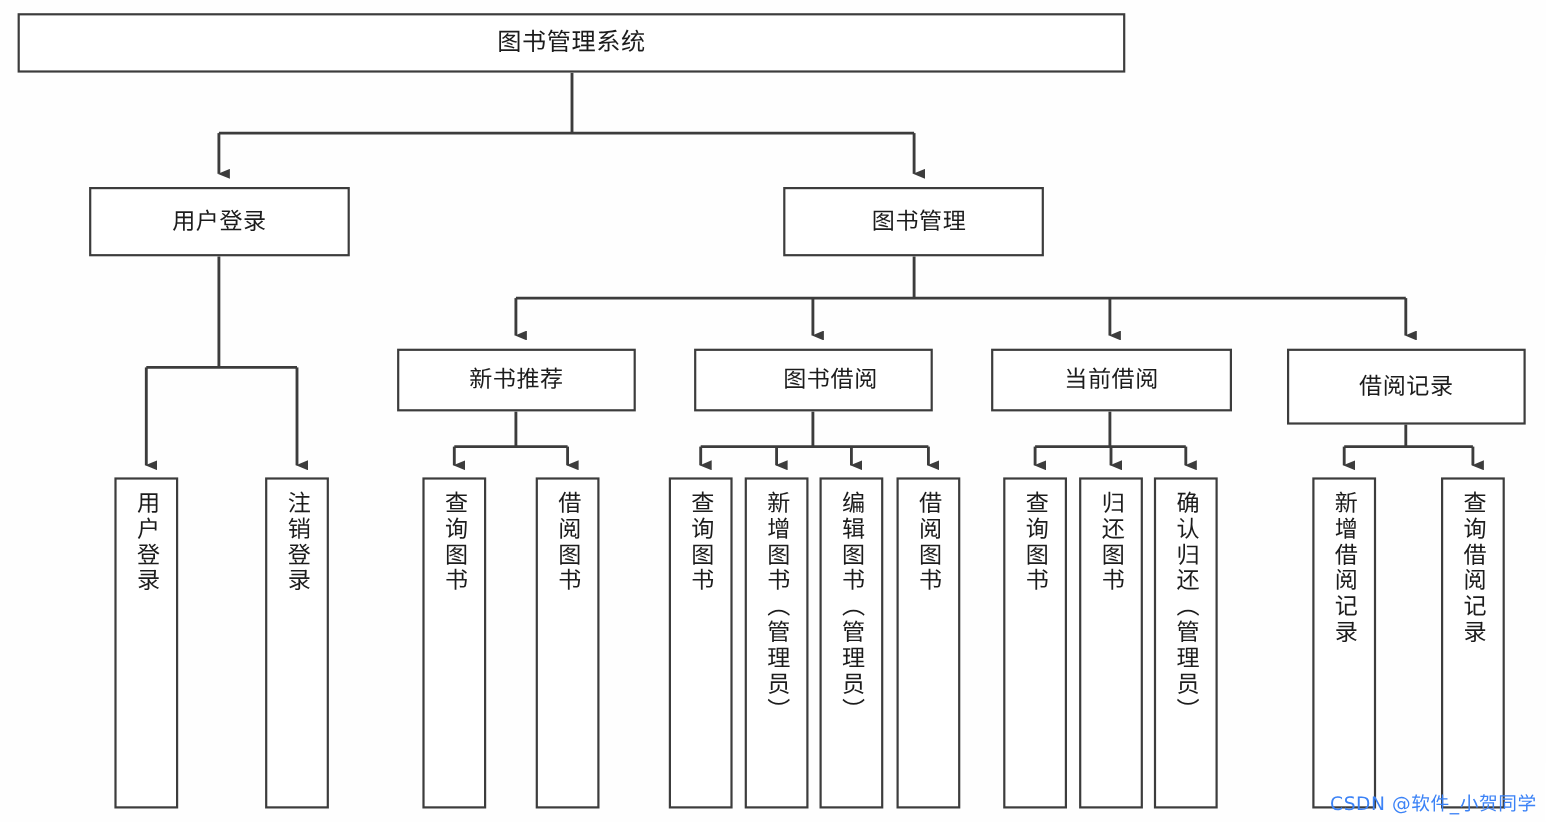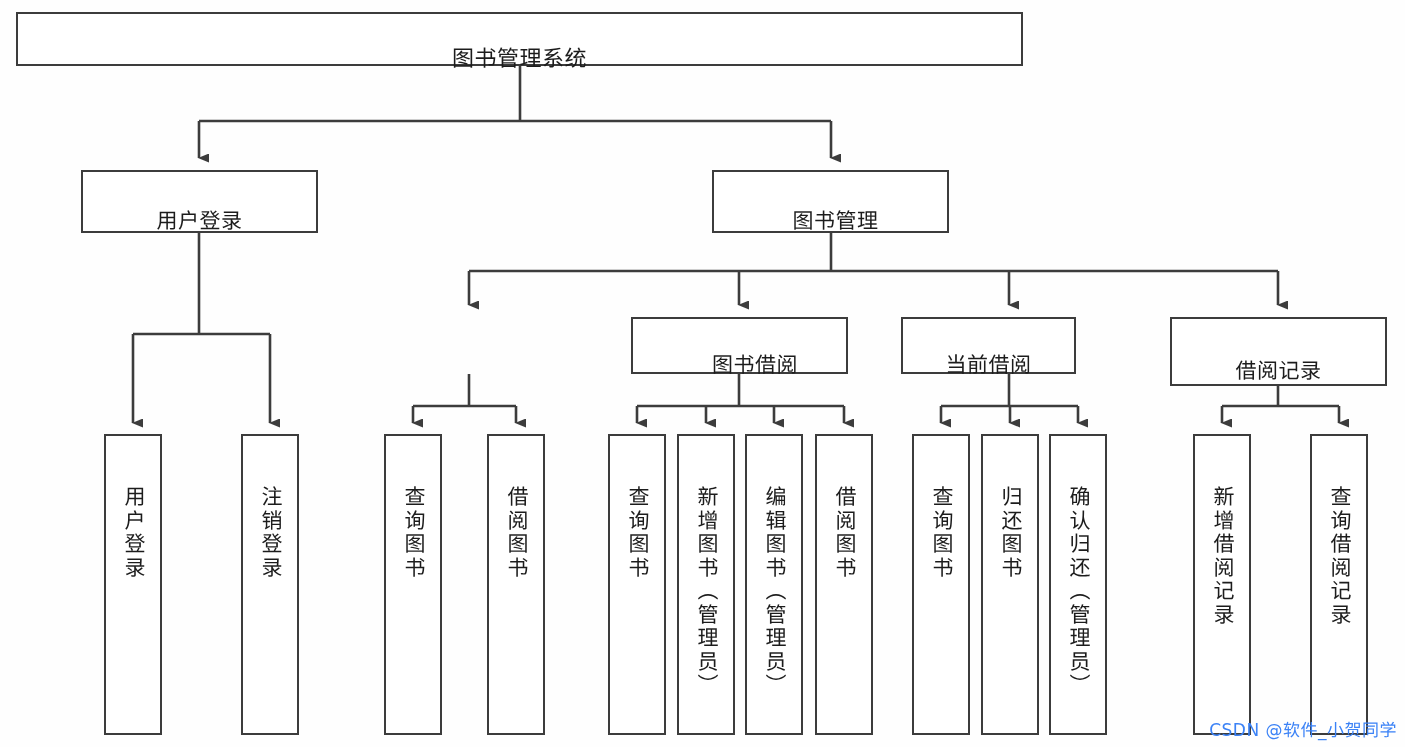--- a/index.html
+++ b/index.html
@@ -36,21 +36,20 @@
     justify-content: center;
     color: #1c1c1c;
     z-index: 2;
   }
   .node-label {
     display: block;
     text-align: center;
     line-height: 1.28;
     letter-spacing: 0.5px;
     white-space: nowrap;
-    margin-top: 40px;
   }
   
   .node.horiz .node-label {
     font-size: 21px;
   }
   .node.root .node-label {
     font-size: 22px;
   }
   
   .node.vert {
@@ -137,24 +136,27 @@
     <span class="node-label">图书管理系统</span>
   </div>
 
   <div class="node horiz" style="left:81px; top:170px; width:237px; height:63px;">
     <span class="node-label">用户登录</span>
   </div>
   <div class="node horiz" style="left:712px; top:170px; width:237px; height:63px;padding-left:10px;">
     <span class="node-label">图书管理</span>
   </div>
 
+  <div class="node horiz" style="left:361px; top:317px; width:217px; height:57px;">
+    <span class="node-label">新书推荐</span>
+  </div>
   <div class="node horiz" style="left:631px; top:317px; width:217px; height:57px;padding-left:31px;">
     <span class="node-label">图书借阅</span>
   </div>
-  <div class="node horiz" style="left:901px; top:317px; width:175px; height:57px;">
+  <div class="node horiz" style="left:901px; top:317px; width:219px; height:57px;">
     <span class="node-label">当前借阅</span>
   </div>
   <div class="node horiz" style="left:1170px; top:317px; width:217px; height:69px;">
     <span class="node-label">借阅记录</span>
   </div>
 
   <div class="node vert" style="left:104px; top:434px; width:58px; height:301px;">
     <span class="node-label">用户登录</span>
   </div>
   <div class="node vert" style="left:241px; top:434px; width:58px; height:301px;">

